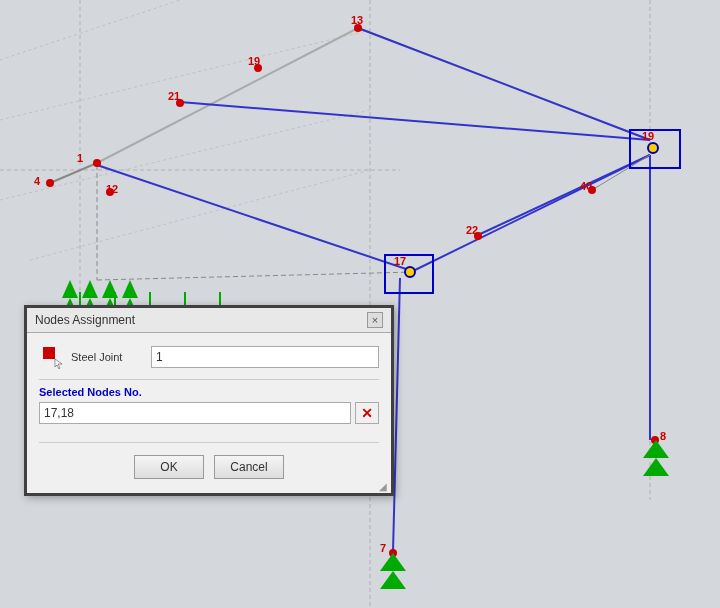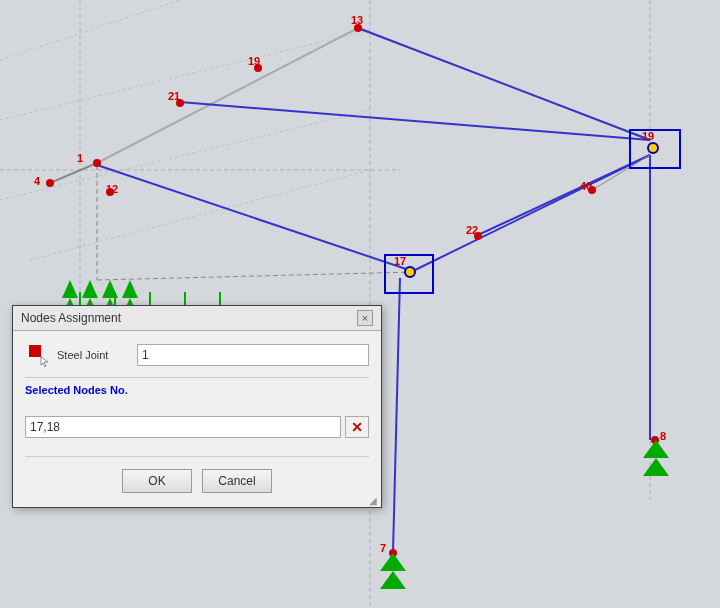--- a/index.html
+++ b/index.html
@@ -34,25 +34,25 @@
       position: absolute;
       color: #cc0000;
       font-size: 11px;
       font-weight: bold;
       pointer-events: none;
     }
 
     
     #dialog {
       position: absolute;
-      left: 12px;
+      left: 24px;
       top: 305px;
       width: 370px;
       background: #f0f0f0;
-      border: 1px solid #404040;
+      border: 3px solid #404040;
       box-shadow: 2px 2px 8px rgba(0,0,0,0.3);
       z-index: 100;
     }
 
     #dialog-titlebar {
       background: #e8e8e8;
       border-bottom: 1px solid #aaaaaa;
       padding: 4px 8px;
       display: flex;
       justify-content: space-between;
@@ -118,21 +118,21 @@
     .select-nodes-row {
       display: flex;
       align-items: center;
       margin-bottom: 8px;
     }
 
     .section-label {
       font-size: 11px;
       color: #0000cc;
       font-weight: bold;
-      margin-bottom: 20px;
+      margin-bottom: 4px;
     }
 
     .selected-nodes-row {
       display: flex;
       align-items: center;
       margin-bottom: 18px;
     }
 
     .selected-nodes-input {
       flex: 1;

